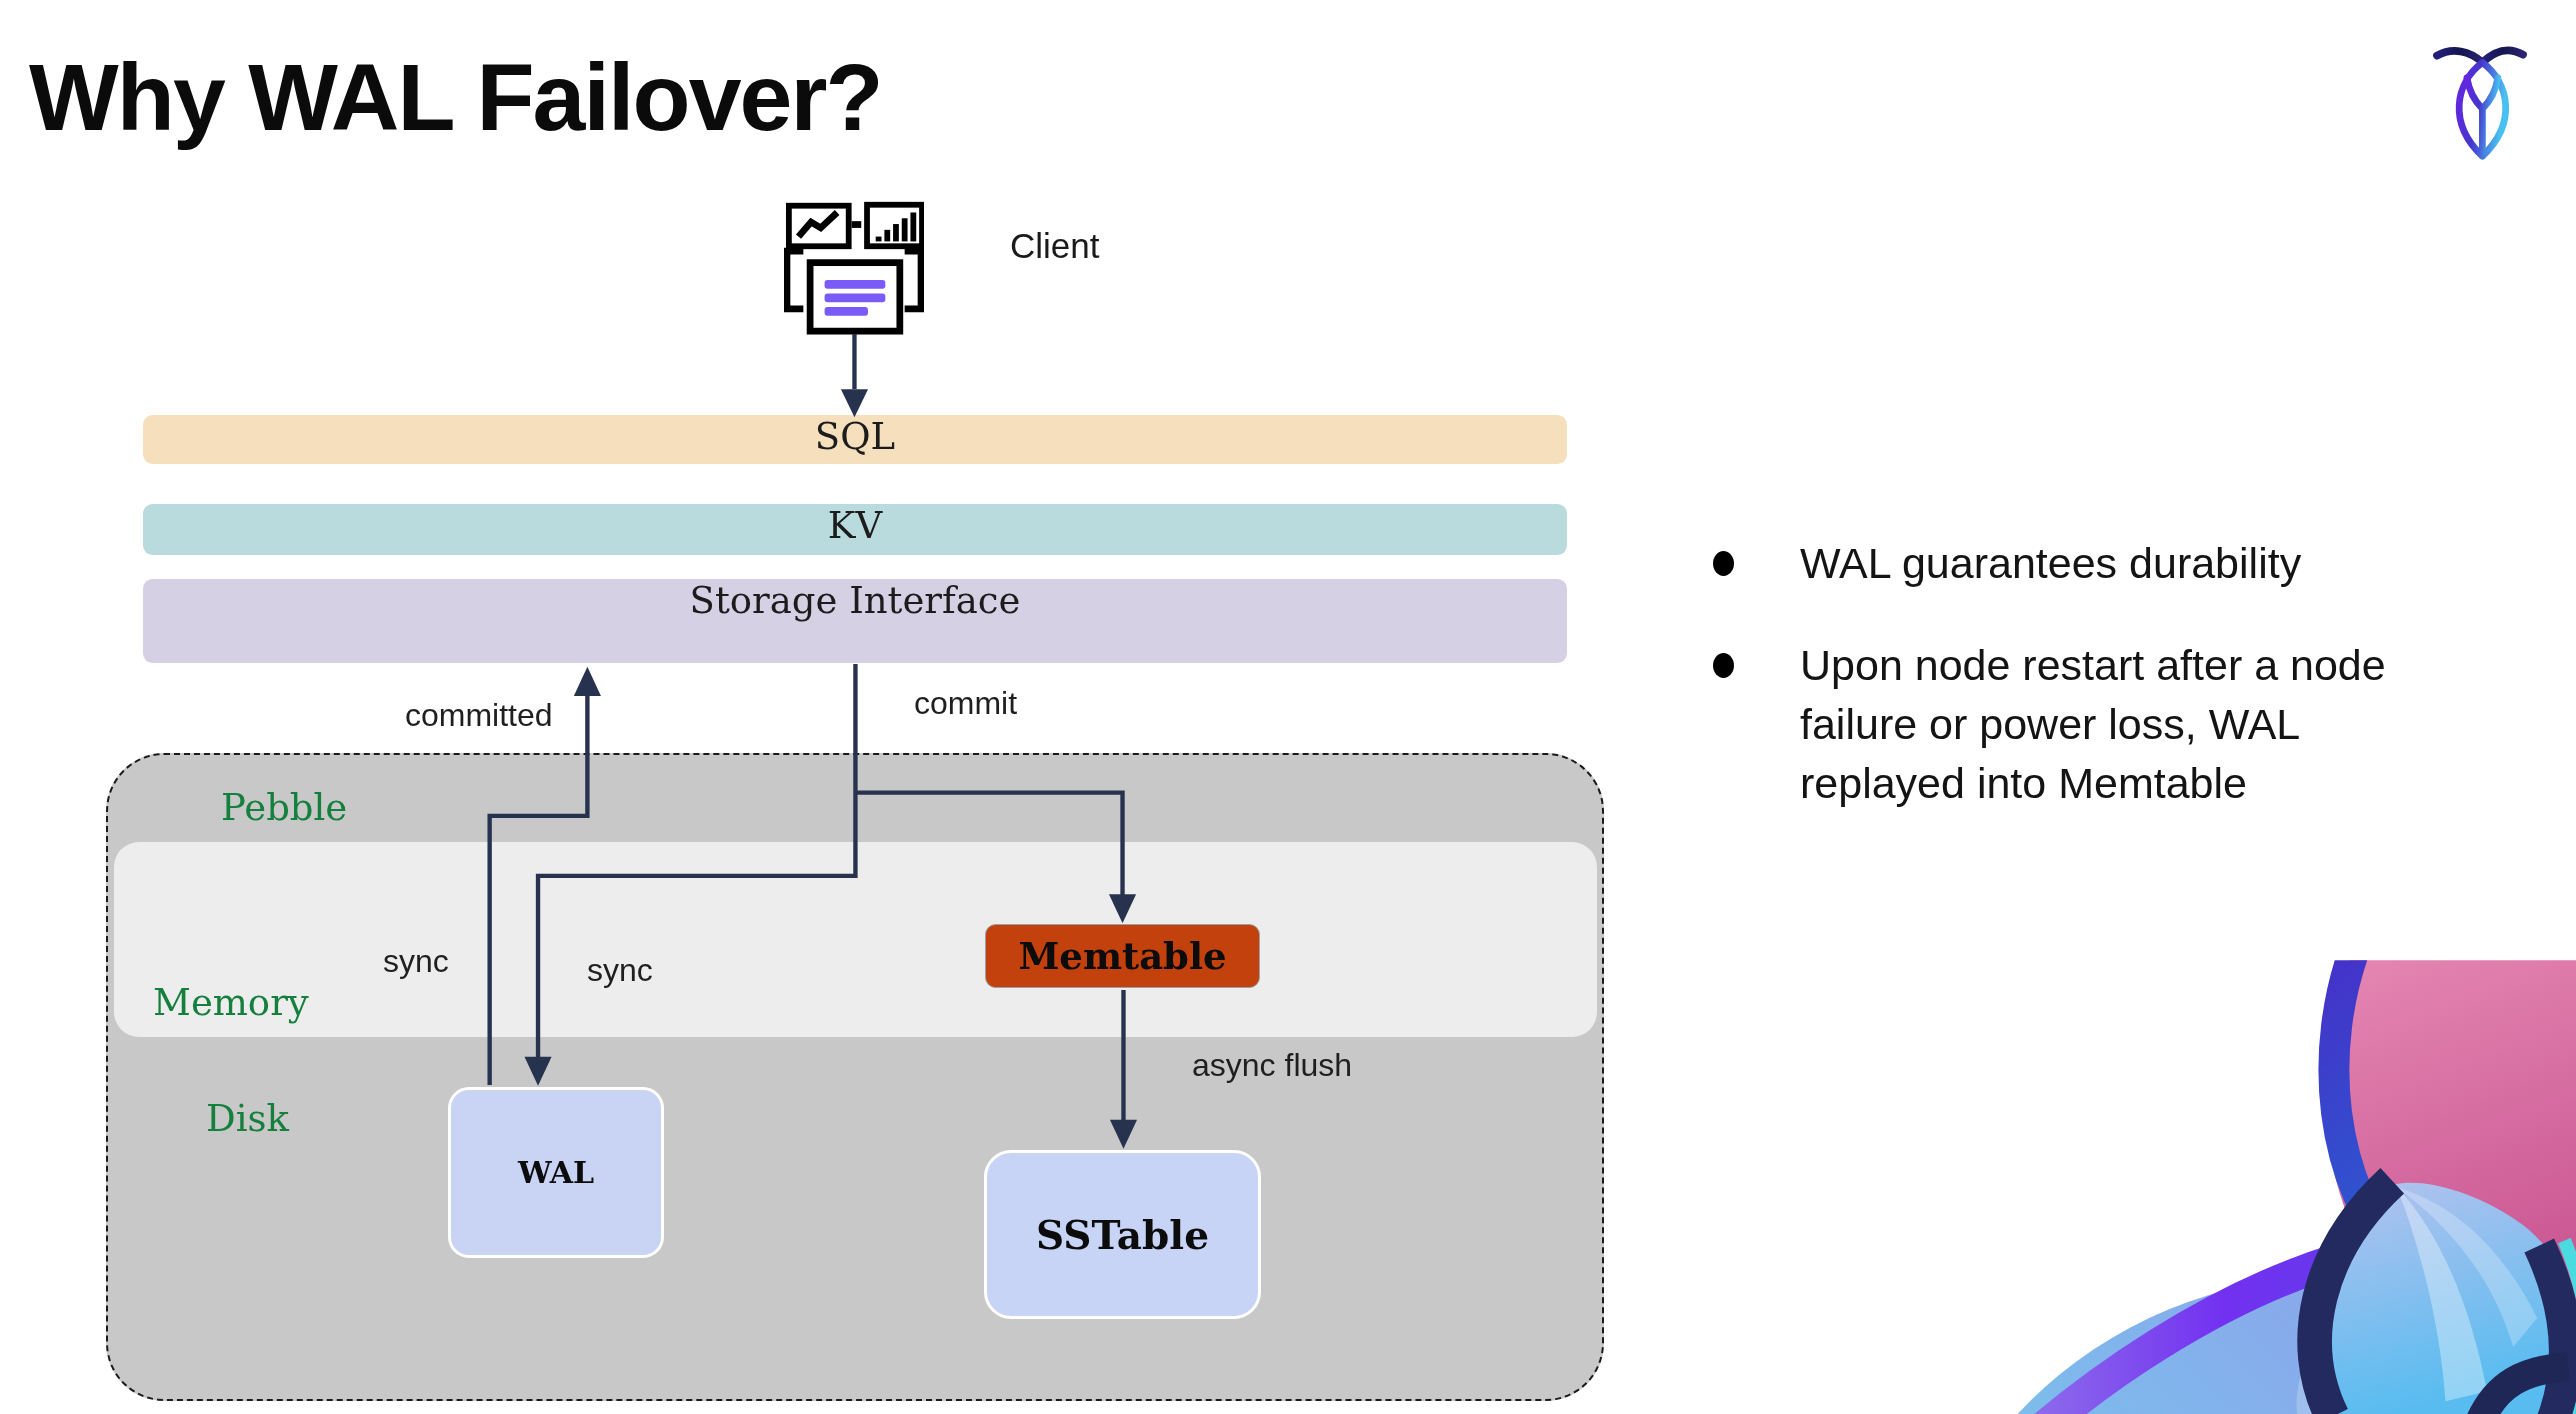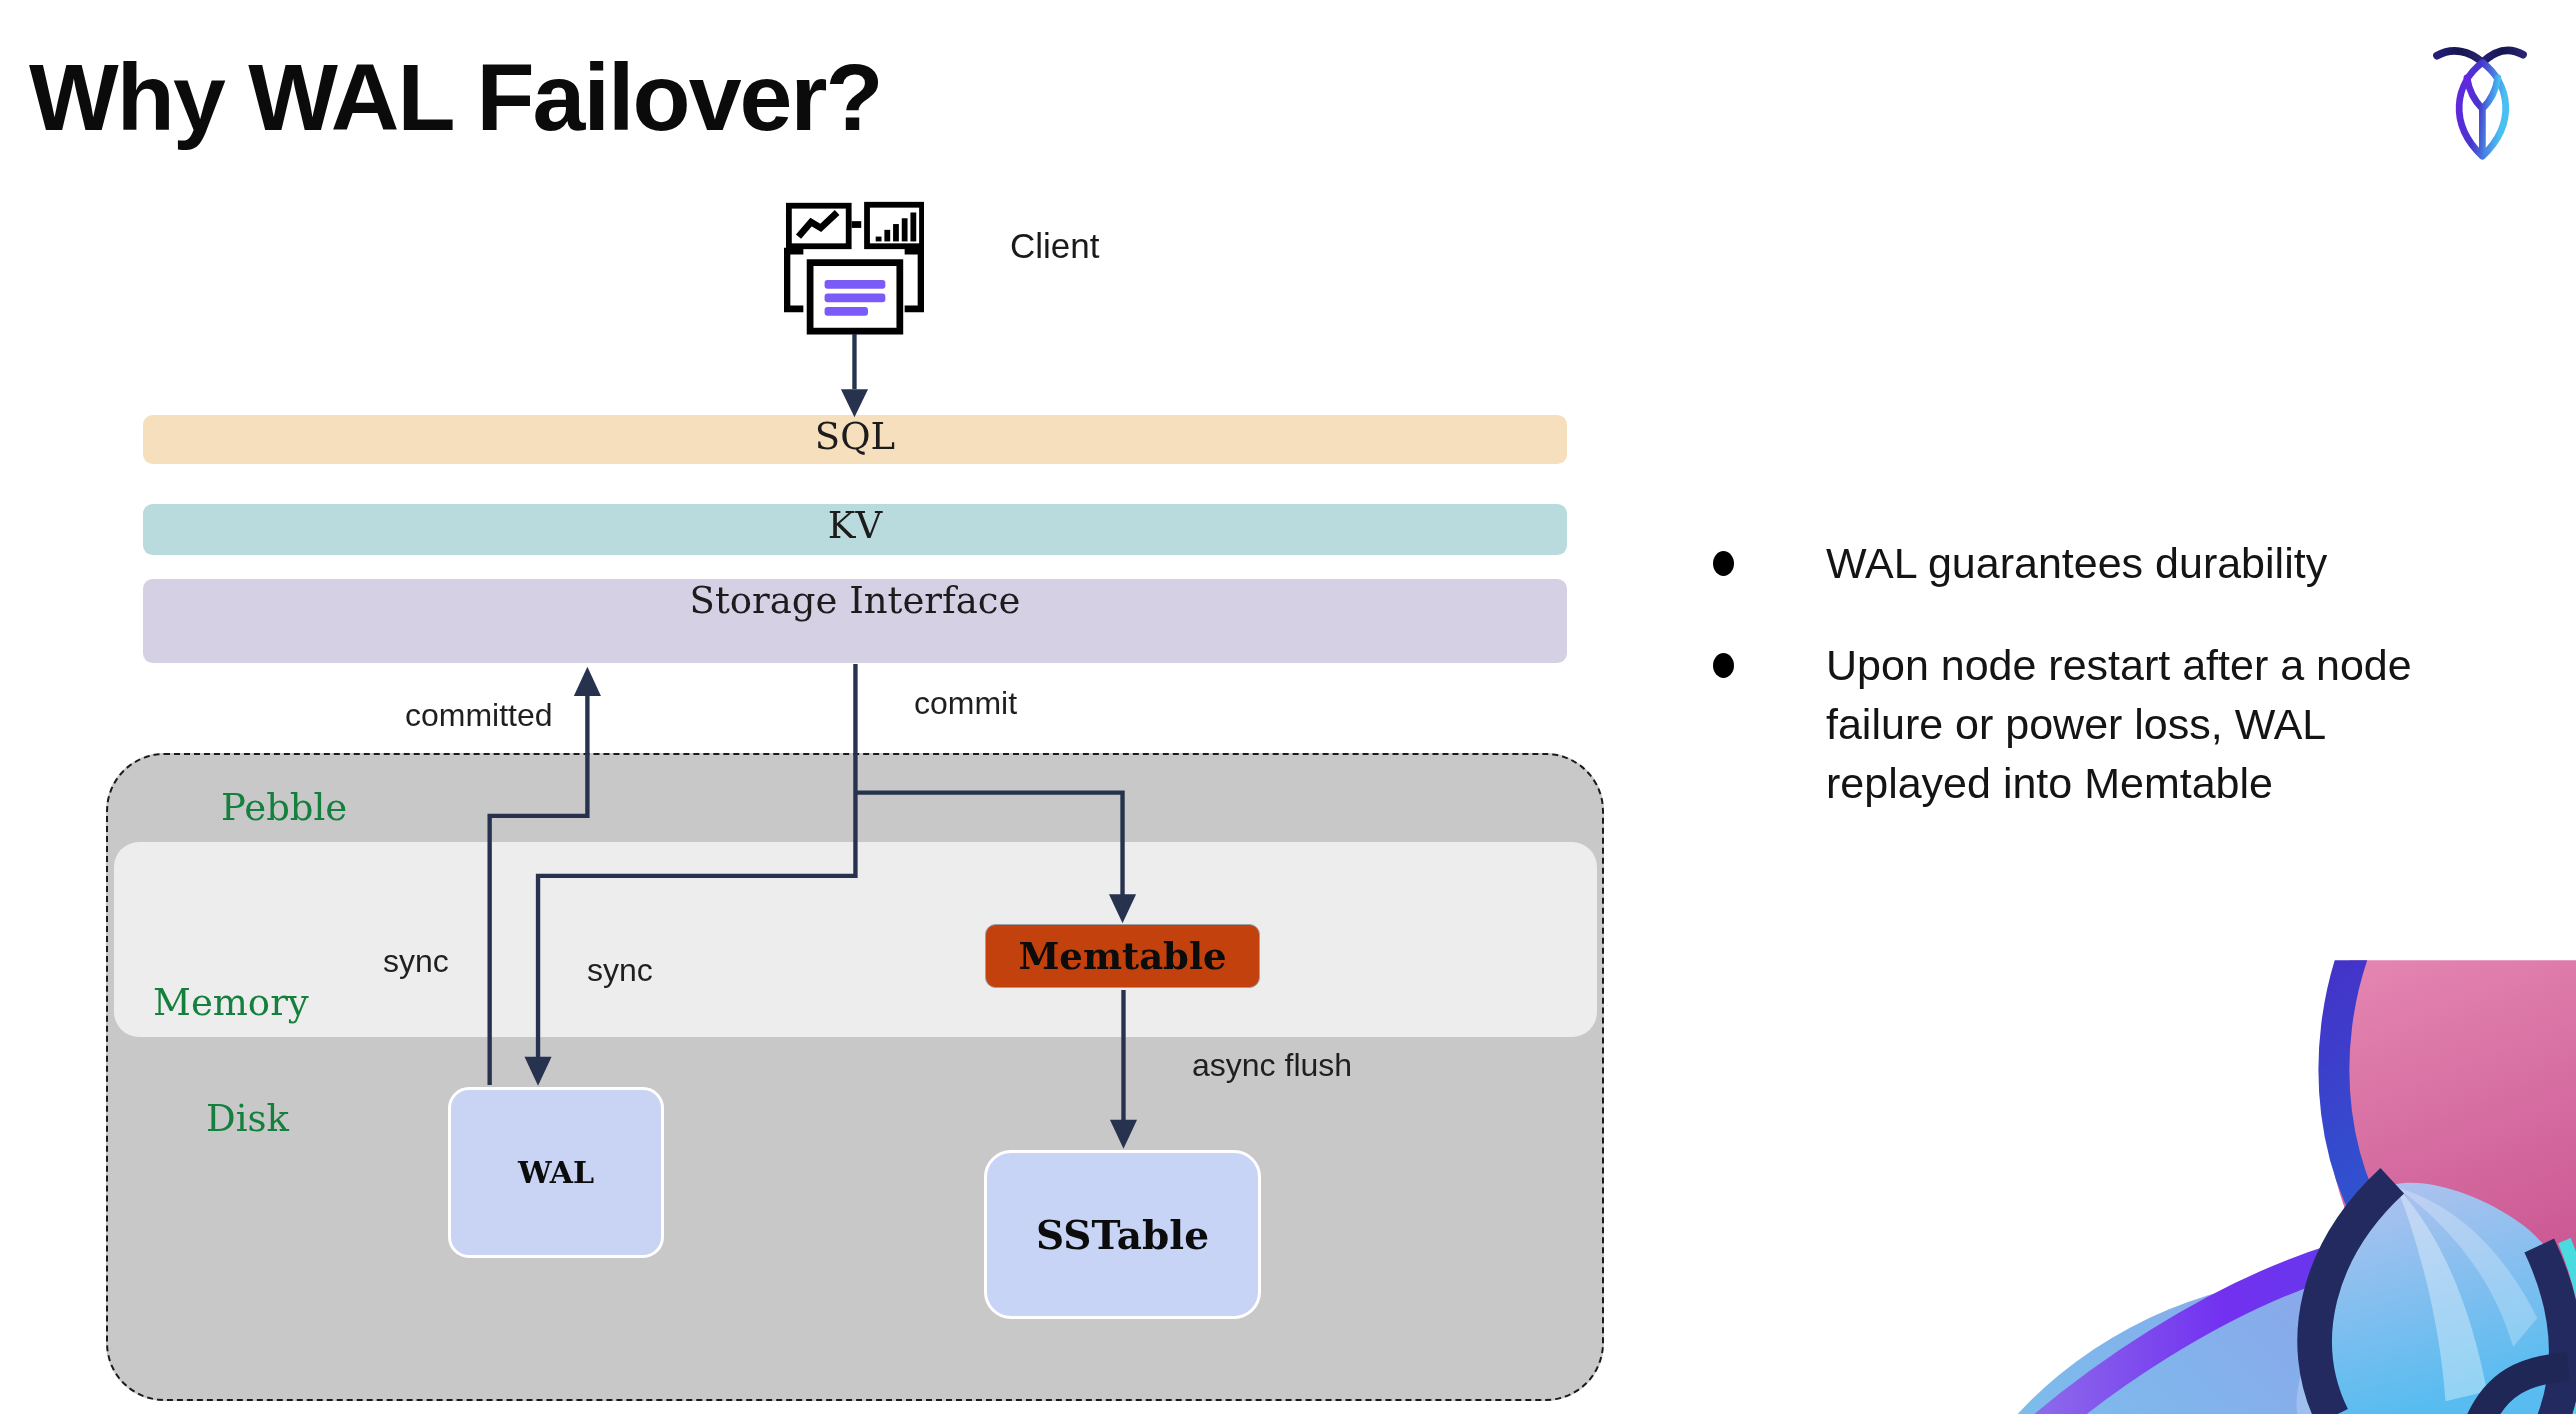--- a/index.html
+++ b/index.html
@@ -75,21 +75,21 @@
 
   
   .client-label { left:1010px; top:226px; font-size:35px; color:#1a1a1a; }
 
   
   .bullet-list {
     left:1713px; top:534px; width:832px;
     list-style:none;
   }
   .bullet-item {
-    display:flex; align-items:flex-start; gap:92px;
+    display:flex; align-items:flex-start; gap:66px;
     margin-bottom:43px;
     font-size:43px; line-height:59px; color:#141414;
   }
   .bullet-dot {
     flex:0 0 auto; width:21px; height:25px; margin-top:16.5px;
     background:#000; border-radius:50%;
   }
   .bullet-text { width:658px; }
 
   

